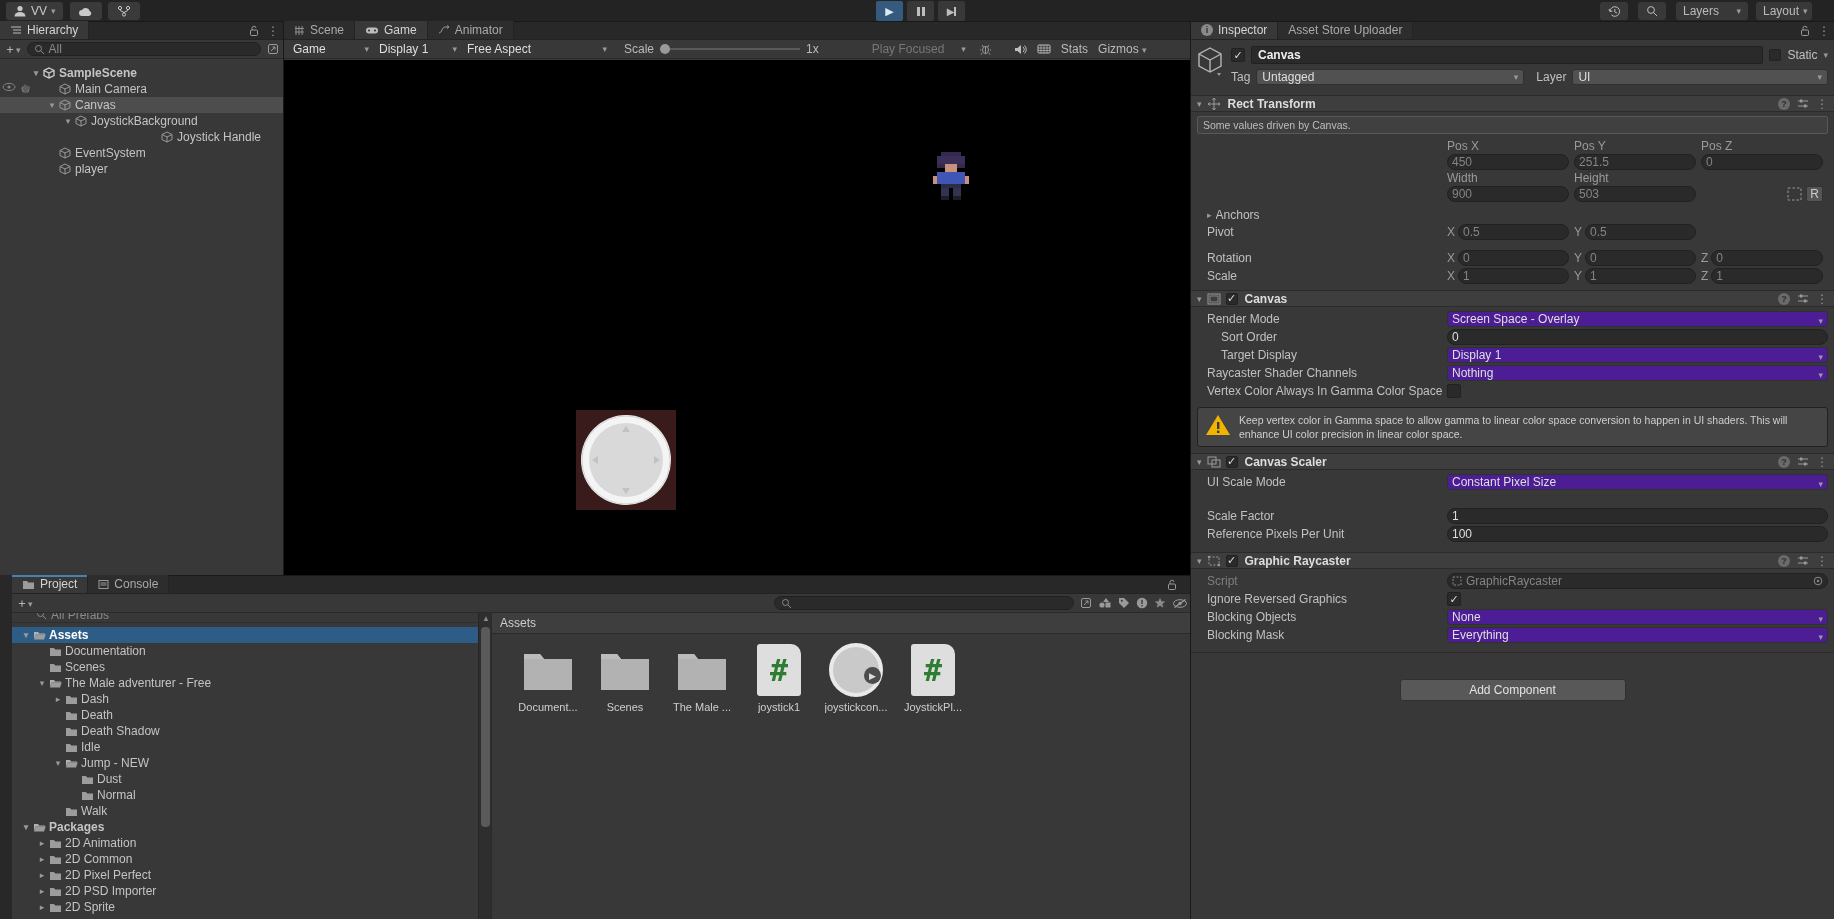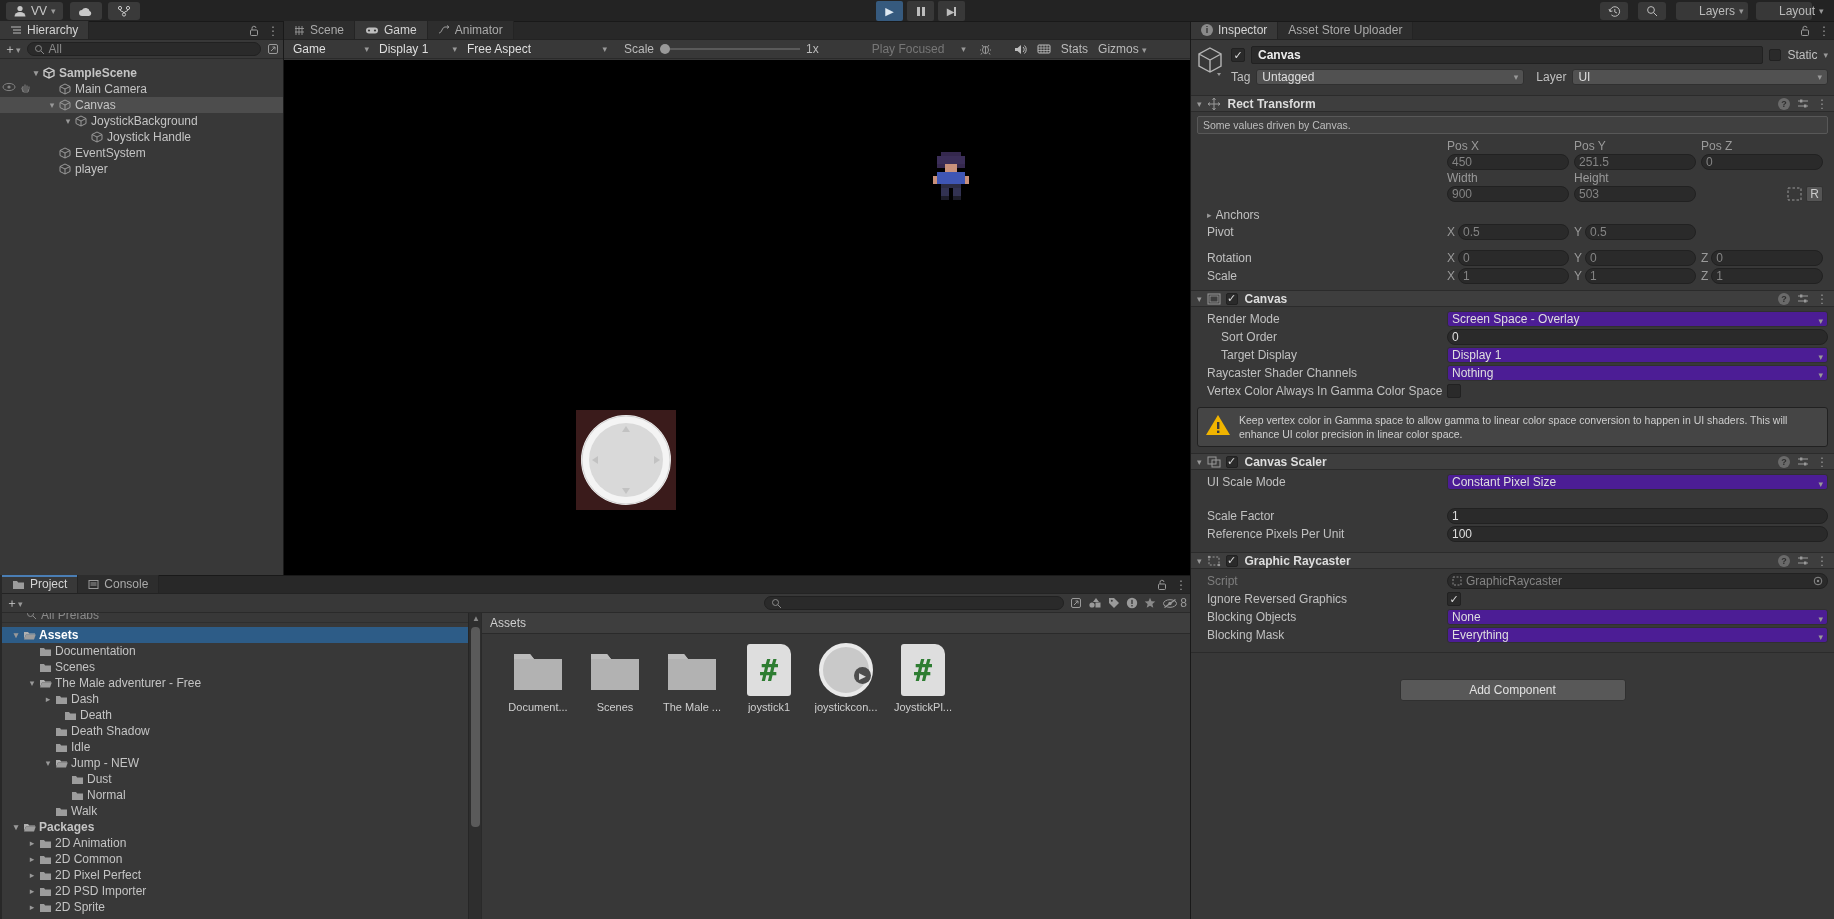--- a/index.html
+++ b/index.html
@@ -10,21 +10,21 @@
 
   
   #topbar { position:absolute; left:0; top:0; width:1834px; height:22px;
     background:#232323; border-bottom:1px solid #191919; }
   .tbtn { position:absolute; top:2px; height:18px; background:#3a3a3a; border-radius:3px;
     display:flex; align-items:center; justify-content:center; gap:4px; padding:0 7px; color:#c8c8c8; }
   .tbtn.flat { background:#383838; }
   .playbtn { position:absolute; top:1px; width:27px; height:20px; background:#383838;
     border-radius:2px; display:flex; align-items:center; justify-content:center; }
   .playbtn.on { background:#365a7e; }
-  .ddtext { color:#bbb;margin-left:16px; }
+  .ddtext { color:#bbb; }
   .arr { font-size:9px; color:#999; }
 
   
   .tabbar { height:18px; background:#282828; display:flex; align-items:flex-end;
     border-bottom:1px solid #232323; position:relative; }
   .tab { height:18px; padding:0 10px; display:flex; align-items:center; gap:5px;
     color:#aaa; background:#2d2d2d; border-right:1px solid #242424; }
   .tab.active { background:#383838; color:#d4d4d4; }
   .tab.blue { box-shadow:inset 0 2px 0 #4a7eb5; }
   .tab-right { position:absolute; right:4px; top:2px; display:flex; gap:8px; align-items:center; color:#9a9a9a; }
@@ -46,21 +46,21 @@
   #hierarchy { position:absolute; left:0; top:22px; width:284px; height:553px;
     background:#383838; border-right:1px solid #191919; }
 
   
   #center { position:absolute; left:284px; top:22px; width:906px; height:553px; background:#383838; }
   #gameview { position:absolute; left:0; top:38px; width:906px; height:515px; background:#000; overflow:hidden; }
   #joystick { position:absolute; left:292px; top:350px; width:100px; height:100px; }
   #sprite { position:absolute; left:649px; top:92px; }
 
   
-  #project { position:absolute; left:2px; top:575px; width:1190px; height:344px;
+  #project { position:absolute; left:12px; top:575px; width:1190px; height:344px;
     background:#383838; border-top:1px solid #191919; border-right:1px solid #191919; }
   #ptree { position:absolute; left:0; top:37px; width:466px; height:307px; overflow:hidden; }
   #pscroll { position:absolute; left:466px; top:37px; width:13px; height:307px; background:#2e2e2e; border-left:1px solid #262626; }
   #pscroll .thumb { position:absolute; left:2px; top:14px; width:9px; height:200px; background:#5a5a5a; border-radius:4px; }
   #assetpane { position:absolute; left:479px; top:37px; width:711px; height:307px; background:#383838; border-left:1px solid #2a2a2a; }
   #asset-header { height:21px; background:#3e3e3e; border-bottom:1px solid #2a2a2a;
     display:flex; align-items:center; padding:0 8px; color:#cfcfcf; }
   #asset-grid { display:flex; gap:5px; padding:8px 0 0 20px; }
   .asset-item { width:72px; display:flex; flex-direction:column; align-items:center; gap:3px; }
   .asset-thumb { width:56px; height:56px; display:flex; align-items:center; justify-content:center; position:relative; }
@@ -267,21 +267,21 @@
       </div>
       <div class="tree-row" style="padding-left: 62px;">
         <span class="exp">▾</span>
         <span class="ticon">
           <svg width="12" height="12" viewBox="0 0 12 12" fill="none">
             <path d="M6 1 L11 3.5 L11 8.5 L6 11 L1 8.5 L1 3.5 Z M1 3.5 L6 6 L11 3.5 M6 6 L6 11" stroke="#9a9a9a" stroke-width="1"></path>
           </svg>
         </span>
         <span>JoystickBackground</span>
       </div>
-      <div class="tree-row" style="padding-left: 78px;">
+      <div class="tree-row" style="padding-left: 114px; margin-left: 34px;">
         <span class="exp"></span>
         <span class="ticon">
           <svg width="12" height="12" viewBox="0 0 12 12" fill="none">
             <path d="M6 1 L11 3.5 L11 8.5 L6 11 L1 8.5 L1 3.5 Z M1 3.5 L6 6 L11 3.5 M6 6 L6 11" stroke="#9a9a9a" stroke-width="1"></path>
           </svg>
         </span>
         <span>Joystick Handle</span>
       </div>
       <div class="tree-row" style="padding-left: 46px;">
         <span class="exp"></span>
@@ -543,21 +543,21 @@
         </div>
         <div class="tree-row" style="padding-left: 40px;">
           <span class="exp">▸</span>
           <span class="ticon">
             <svg width="13" height="11" viewBox="0 0 13 11" fill="none">
               <path d="M1 2 h4 l1.2 1.5 H12 v6.5 H1 Z" fill="#9c9c9c"></path>
             </svg>
           </span>
           <span>Dash</span>
         </div>
-        <div class="tree-row" style="padding-left: 40px; margin-left: 9px;">
+        <div class="tree-row" style="padding-left: 40px;">
           <span class="exp"></span>
           <span class="ticon">
             <svg width="13" height="11" viewBox="0 0 13 11" fill="none">
               <path d="M1 2 h4 l1.2 1.5 H12 v6.5 H1 Z" fill="#9c9c9c"></path>
             </svg>
           </span>
           <span>Death</span>
         </div>
         <div class="tree-row" style="padding-left: 40px;">
           <span class="exp"></span>

